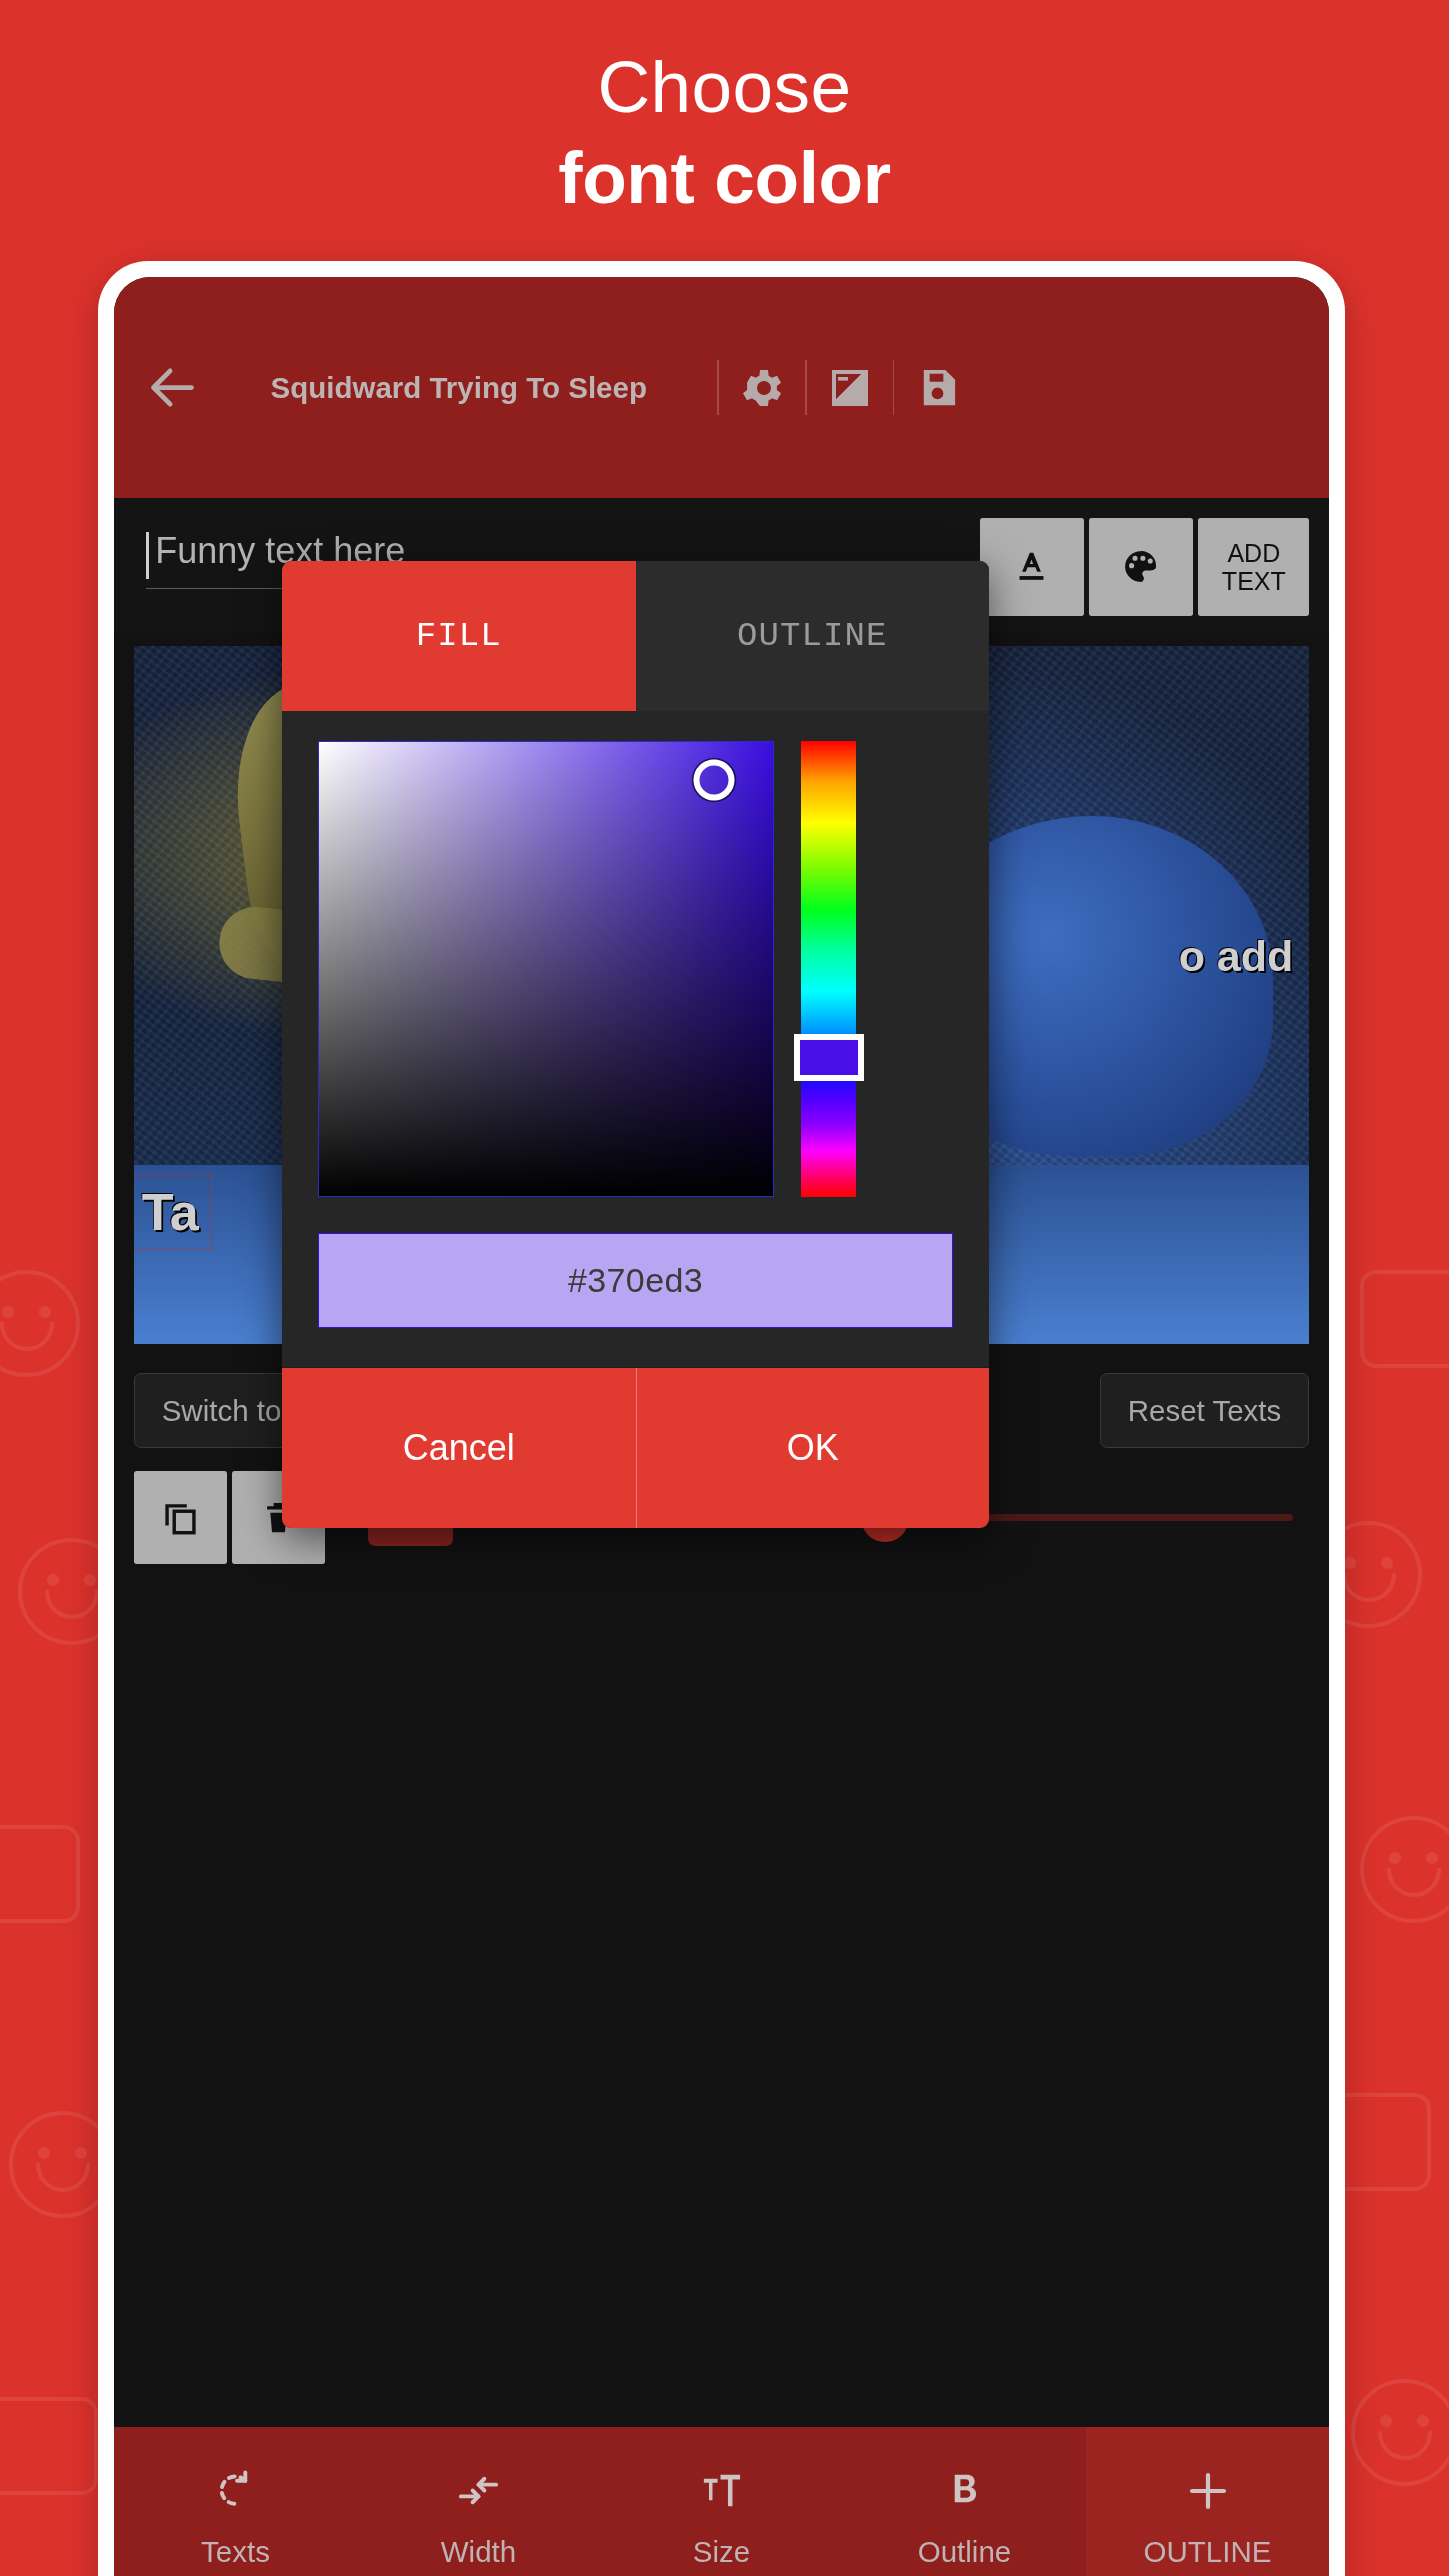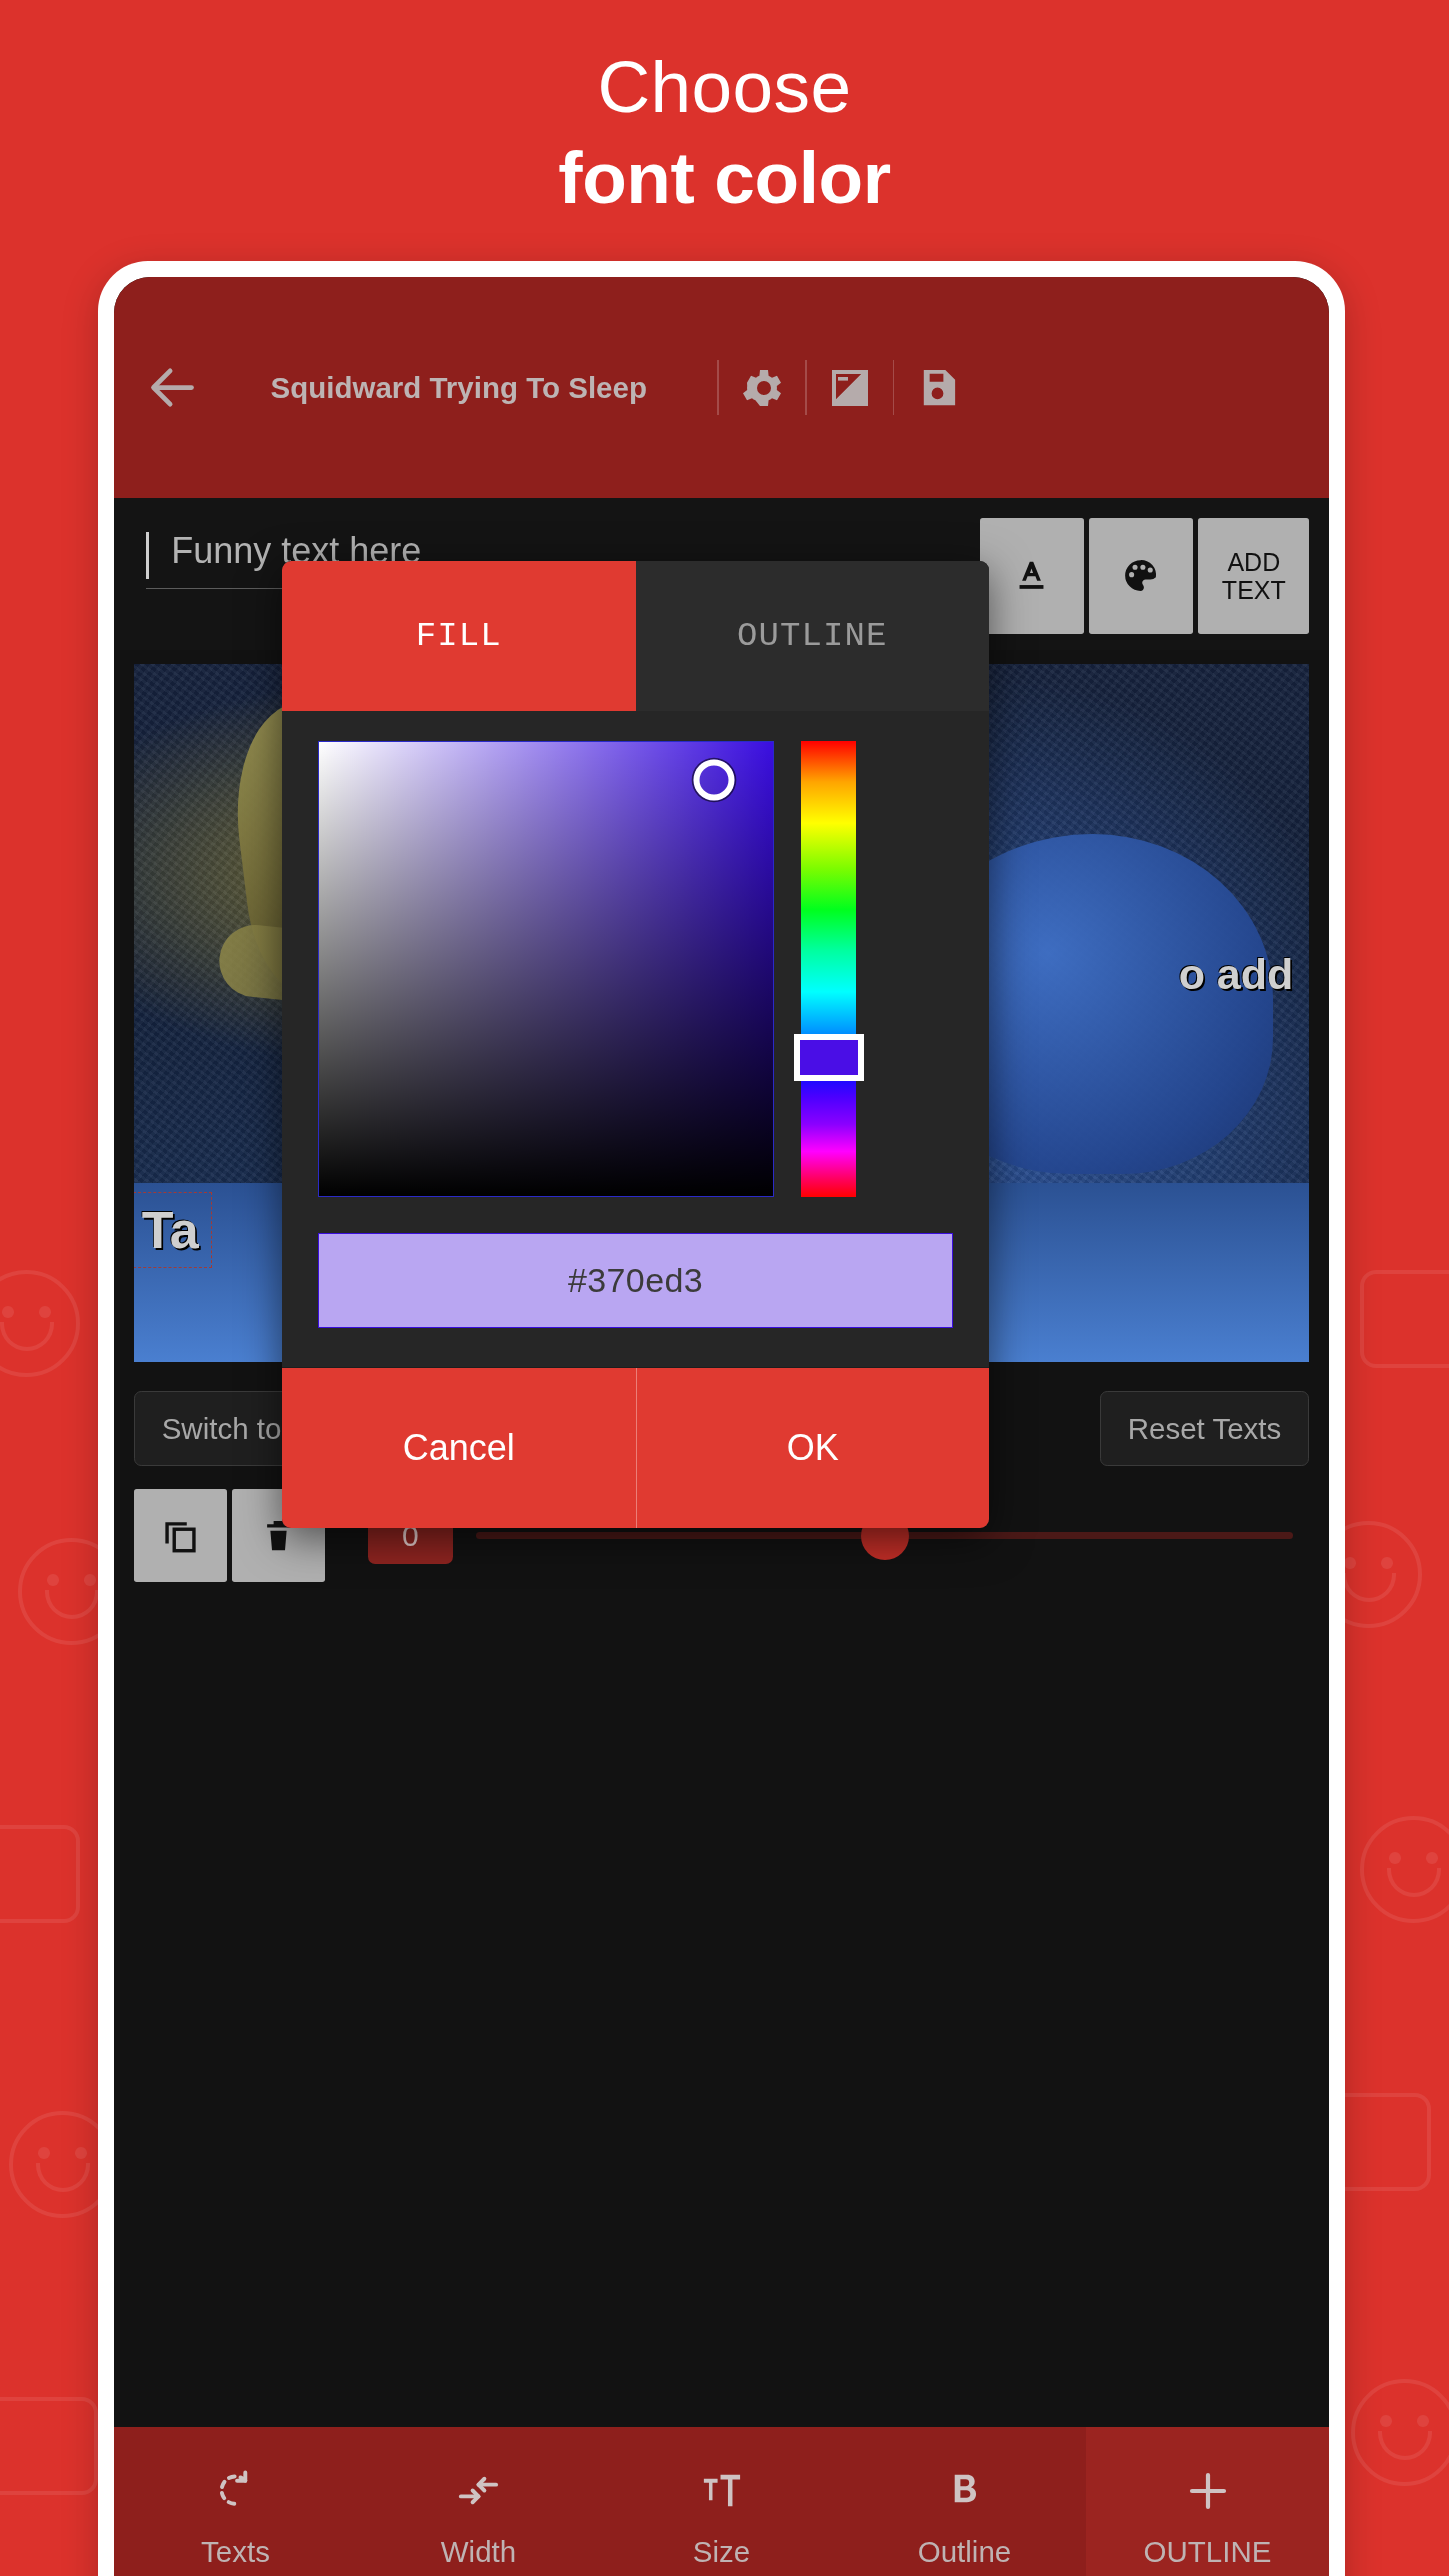--- a/index.html
+++ b/index.html
@@ -70,29 +70,29 @@
     width:86px; height:86px; display:flex; align-items:center; justify-content:center;
   }
 
   
   .inputrow {
     background:#141414; display:flex; align-items:flex-start;
     padding:14.3px 19.7px 16px 19.7px; gap:0;
   }
   .tfwrap { flex:1 1 auto; padding:18px 9px 0 12.5px; }
   .tf {
-    position:relative; padding-bottom:16px; border-bottom:1.8px solid #5c5c5c;padding-left:16px;
+    position:relative; padding-bottom:16px; border-bottom:1.8px solid #5c5c5c;
   }
   .tf .caret {
     position:absolute; left:0; top:1.8px; width:2.7px; height:47px; background:#cfcfcf;
   }
   .tf .ph { color:#b3b3b3; font-size:36px; padding-left:9px; display:block; }
   .btnbar { display:flex; gap:5.4px; padding-top:5.4px; }
   .gbtn {
-    background:#b0b0b0; width:104px; height:116px; border-radius:2.7px;
+    background:#b0b0b0; width:104px; height:98px; border-radius:2.7px;
     display:flex; align-items:center; justify-content:center; color:#111;
     font-size:25px; font-weight:500; text-align:center; line-height:1.12;
     border:none; cursor:pointer;
   }
   .gbtn.addtext { width:111px; }
 
   
   .canvas {
     position:relative; margin:14.3px 19.7px 0 19.7px; height:698px;
     background:

